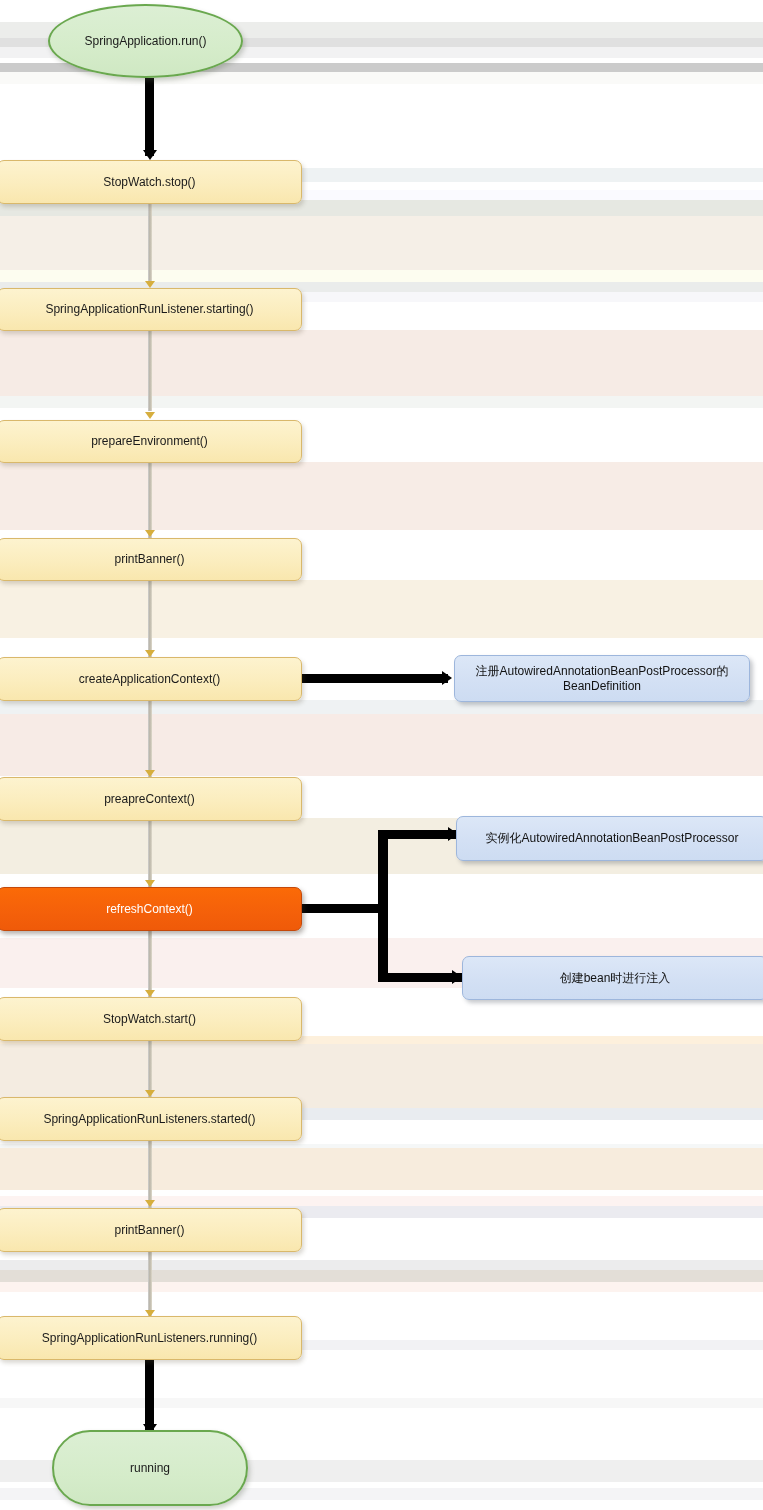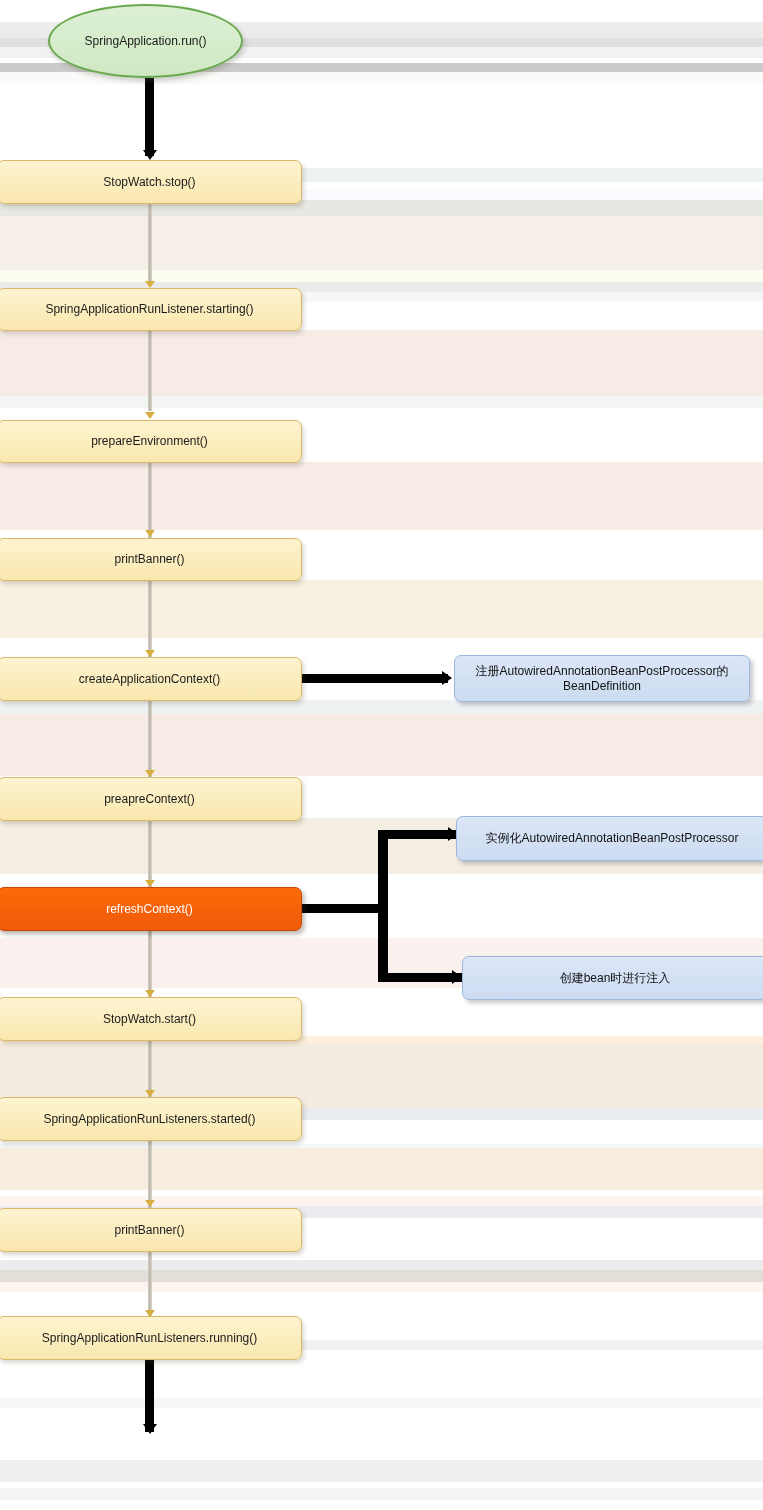--- a/index.html
+++ b/index.html
@@ -229,20 +229,23 @@
   </div>
 
   <div class="node proc" style="left:-3px;top:1208px;width:305px;height:44px;">
     <span>printBanner()</span>
   </div>
 
   <div class="node proc" style="left:-3px;top:1316px;width:305px;height:44px;">
     <span>SpringApplicationRunListeners.running()</span>
   </div>
 
+  <div class="node term stadium" style="left:52px;top:1430px;width:196px;height:76px;">
+    <span>running</span>
+  </div>
 
   <div class="node note" style="left:454px;top:655px;width:296px;height:47px;">
     <span>注册AutowiredAnnotationBeanPostProcessor的BeanDefinition</span>
   </div>
 
   <div class="node note" style="left:456px;top:816px;width:312px;height:45px;">
     <span>实例化AutowiredAnnotationBeanPostProcessor</span>
   </div>
 
   <div class="node note" style="left:462px;top:956px;width:306px;height:44px;">

